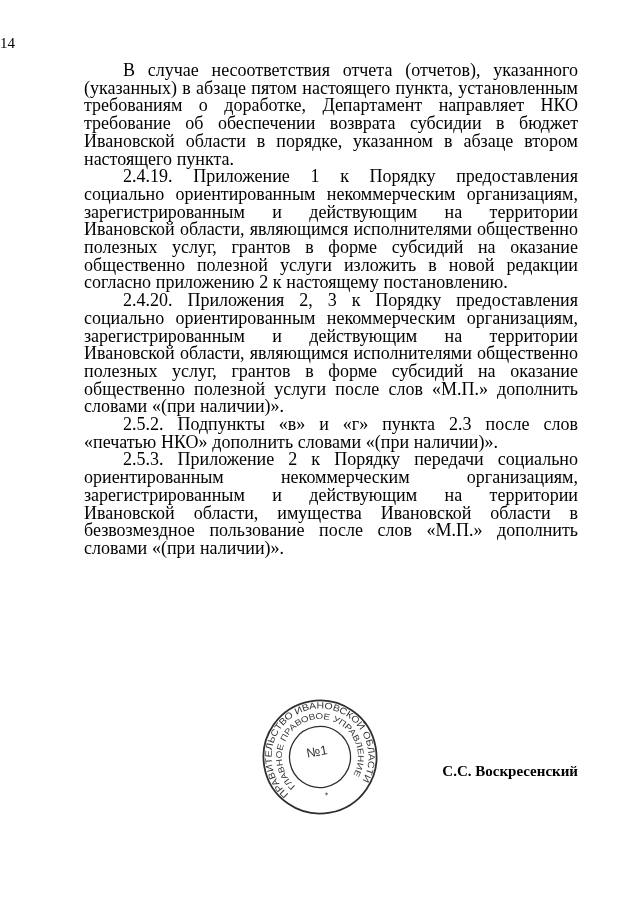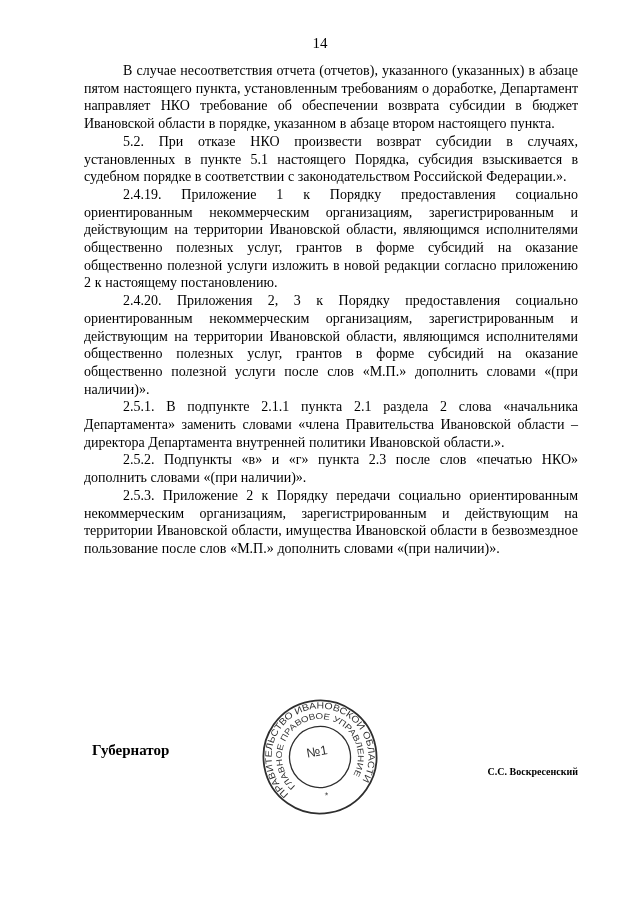--- a/index.html
+++ b/index.html
@@ -6,67 +6,64 @@
   .page {
     position:relative;
     width:640px; height:905px;
     background:#ffffff;
     color:#000;
     font-family:"Liberation Serif", serif;
     overflow:hidden;
   }
   .page-number {
     position:absolute; top:34px; left:0; width:640px;
-    text-align:center; font-size:15px; line-height:18px;
+    text-align:left; font-size:15px; line-height:18px;
   }
   .doc-body {
     position:absolute; top:62px; left:84px; width:494px;
-    font-size:14px; line-height:17.7px;
+    font-size:18px; line-height:17.7px;
     text-align:justify; text-align-last:left;
     hyphens:none; word-spacing:0.2px;
   }
   .doc-body p { margin:0; padding:0; text-indent:39px; }
   .sig-left {
     position:absolute; left:92px; top:740px;
     font-size:15px; line-height:21px; font-weight:bold;
     white-space:nowrap;
   }
   .sig-right {
     position:absolute; right:62px; top:761px;
-    font-size:10px; line-height:21px; font-weight:bold;
+    font-size:15px; line-height:21px; font-weight:bold;
     text-align:right; white-space:nowrap;
   }
   .stamp {
     position:absolute; left:258px; top:695px;
     width:124px; height:124px;
   }
   .stamp text, .stamp textPath {
     font-family:"Liberation Sans", sans-serif;
     fill:#1d1d1d;
   }
 </style>
 </head>
 <body>
 
 <div class="page">
 
   <div class="page-number">14</div>
 
   <div class="doc-body">
     <p>В случае несоответствия отчета (отчетов), указанного (указанных) в абзаце пятом настоящего пункта, установленным требованиям о доработке, Департамент направляет НКО требование об обеспечении возврата субсидии в бюджет Ивановской области в порядке, указанном в абзаце втором настоящего пункта.</p>
-    <p>5.2. При отказе НКО произвести возврат субсидии в случаях, установленных в пункте 5.1 настоящего Порядка, субсидия взыскивается в судебном порядке в соответствии с законодательством Российской Федерации.».</p>
     <p>2.4.19. Приложение 1 к Порядку предоставления социально ориентированным некоммерческим организациям, зарегистрированным и действующим на территории Ивановской области, являющимся исполнителями общественно полезных услуг, грантов в форме субсидий на оказание общественно полезной услуги изложить в новой редакции согласно приложению 2 к настоящему постановлению.</p>
     <p>2.4.20. Приложения 2, 3 к Порядку предоставления социально ориентированным некоммерческим организациям, зарегистрированным и действующим на территории Ивановской области, являющимся исполнителями общественно полезных услуг, грантов в форме субсидий на оказание общественно полезной услуги после слов «М.П.» дополнить словами «(при наличии)».</p>
-    <p>2.5.1. В подпункте 2.1.1 пункта 2.1 раздела 2 слова «начальника Департамента» заменить словами «члена Правительства Ивановской области – директора Департамента внутренней политики Ивановской области.».</p>
     <p>2.5.2. Подпункты «в» и «г» пункта 2.3 после слов «печатью НКО» дополнить словами «(при наличии)».</p>
     <p>2.5.3. Приложение 2 к Порядку передачи социально ориентированным некоммерческим организациям, зарегистрированным и действующим на территории Ивановской области, имущества Ивановской области в безвозмездное пользование после слов «М.П.» дополнить словами «(при наличии)».</p>
   </div>
 
   <div class="sig-left">
-    <div>Губернатор</div>
   </div>
 
   <div class="sig-right">С.С. Воскресенский</div>
 
   <svg class="stamp" viewBox="0 0 124 124" xmlns="http://www.w3.org/2000/svg">
     <defs>
       <path id="arcOuter" d="M 24.8 93.2 A 48.5 48.5 0 1 1 99.2 93.2" fill="none"></path>
       <path id="arcInner" d="M 32.9 86.4 A 38 38 0 1 1 91.1 86.4" fill="none"></path>
     </defs>
     <g transform="rotate(-10 62 62)" opacity="0.92">

